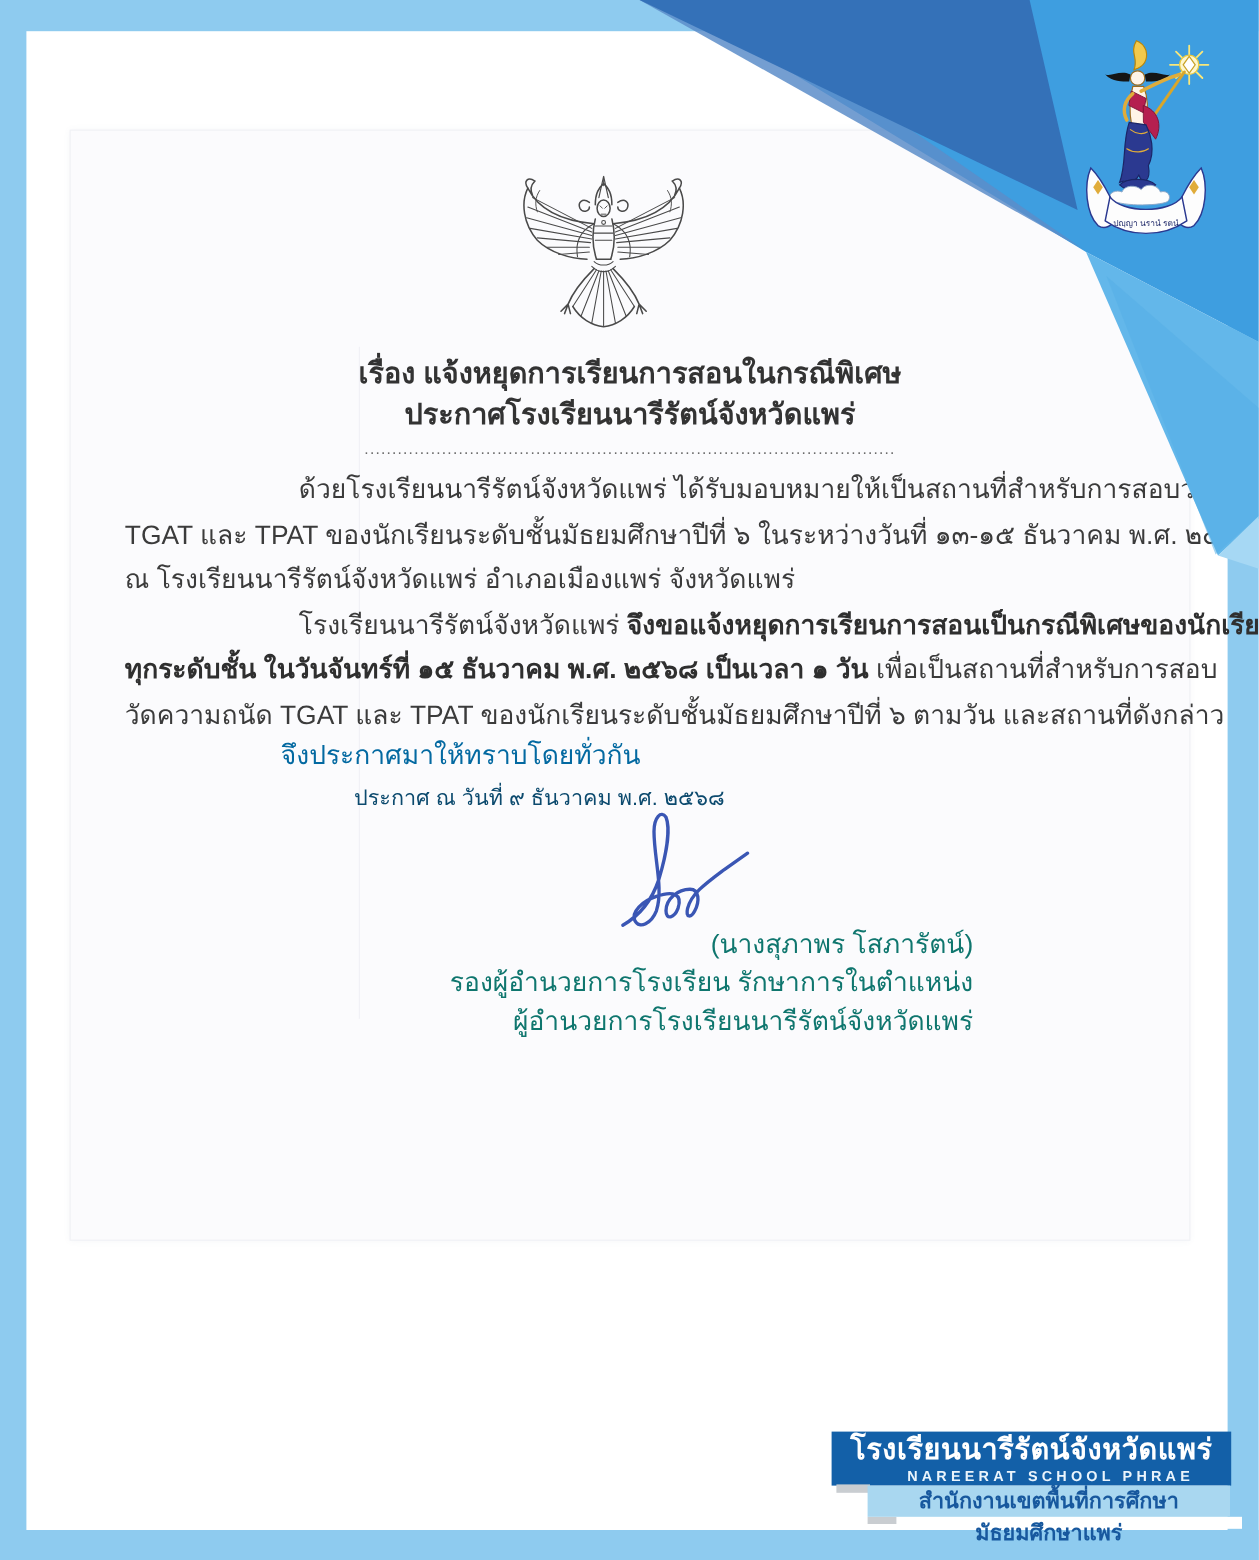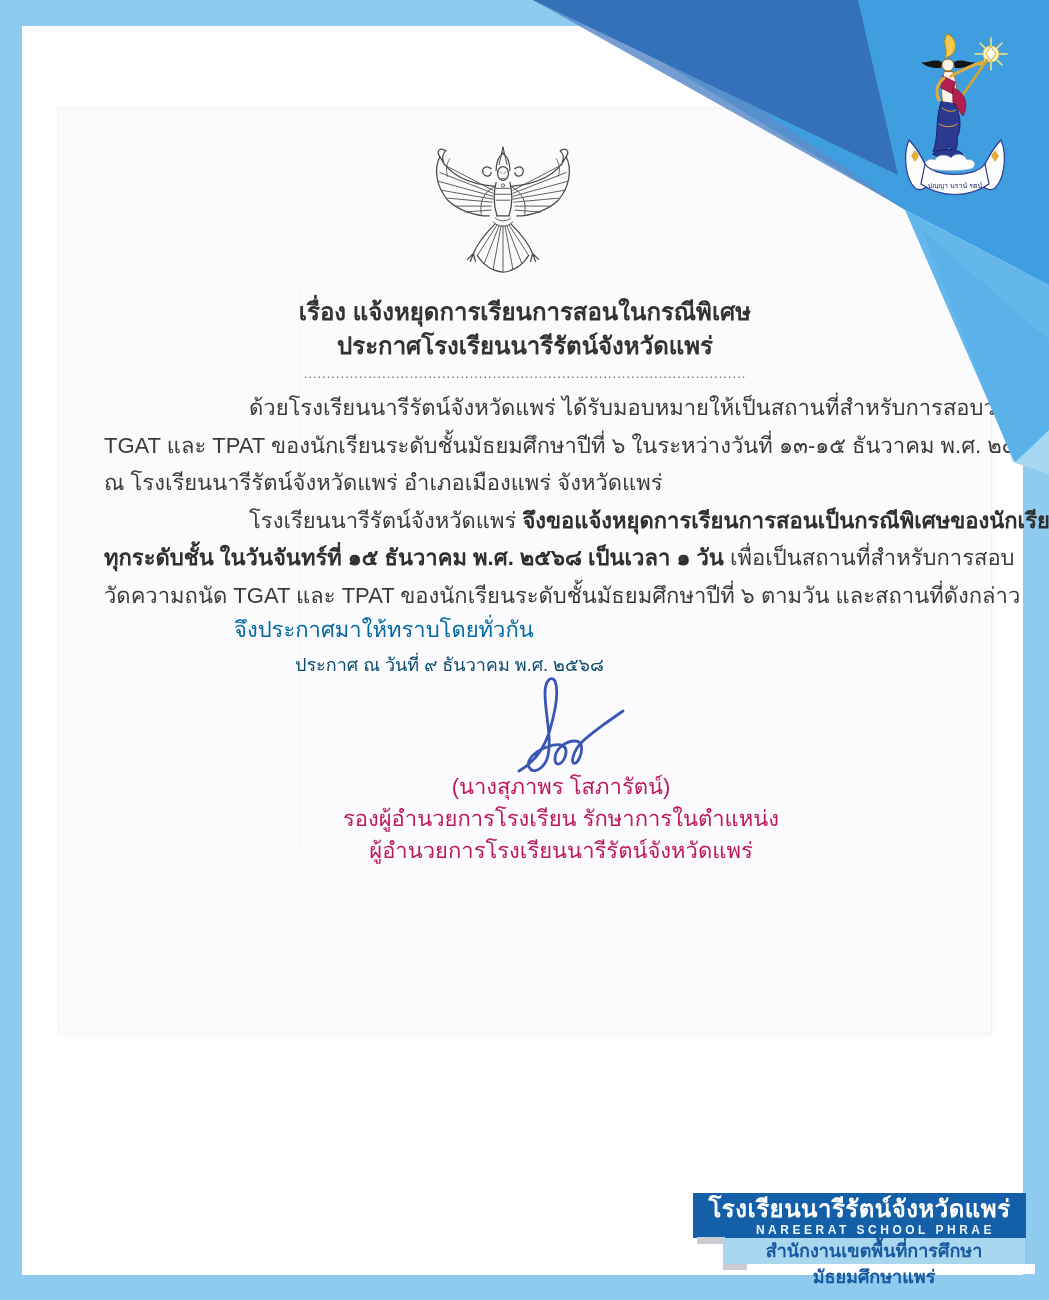--- a/index.html
+++ b/index.html
@@ -30,21 +30,21 @@
   .doc-text{color:#3B3B3B;}
   .title-block{position:absolute;left:0;top:186px;width:932px;text-align:center;}
   .title-line{font-size:24px;font-weight:bold;color:#333;line-height:34px;}
   .dots{font-size:13px;color:#6a6a6a;letter-spacing:1px;margin-top:3px;white-space:nowrap;}
   .body-block{position:absolute;left:45px;top:280px;width:860px;font-size:22px;line-height:37.5px;color:#3B3B3B;white-space:nowrap;}
   .indent{padding-left:145px;}
   .bold{font-weight:bold;color:#2f2f2f;}
   .closing-line{position:absolute;left:145px;top:503px;font-size:22px;color:#0369a1;margin-left:30px;}
   .date-line{position:absolute;left:236px;top:541px;font-size:18px;color:#0c4a6e;}
   .signature{position:absolute;left:432px;top:558px;width:170px;height:120px;}
-  .signer-block{position:absolute;left:252px;top:662px;width:500px;text-align:center;font-size:22px;line-height:32px;color:#be185d;}
+  .signer-block{position:absolute;left:252px;top:662px;width:500px;text-align:right;font-size:22px;line-height:32px;color:#0f766e;}
   
   .banner-dark{
     position:absolute;left:693px;top:1193px;width:333px;height:45px;z-index:5;
     background:#1360A8;text-align:center;color:#fff;
   }
   .banner-dark .th{font-size:24px;font-weight:bold;line-height:28px;margin-top:2px;letter-spacing:0.5px;}
   .banner-dark .en{font-size:12px;font-weight:bold;letter-spacing:3.5px;color:#EAF4FC;line-height:14px;padding-left:32px;}
   .banner-shadow1{position:absolute;left:697px;top:1237px;width:28px;height:7px;background:#C9CDD1;z-index:5;}
   .banner-light{
     position:absolute;left:723px;top:1238px;width:302px;height:26px;z-index:6;

